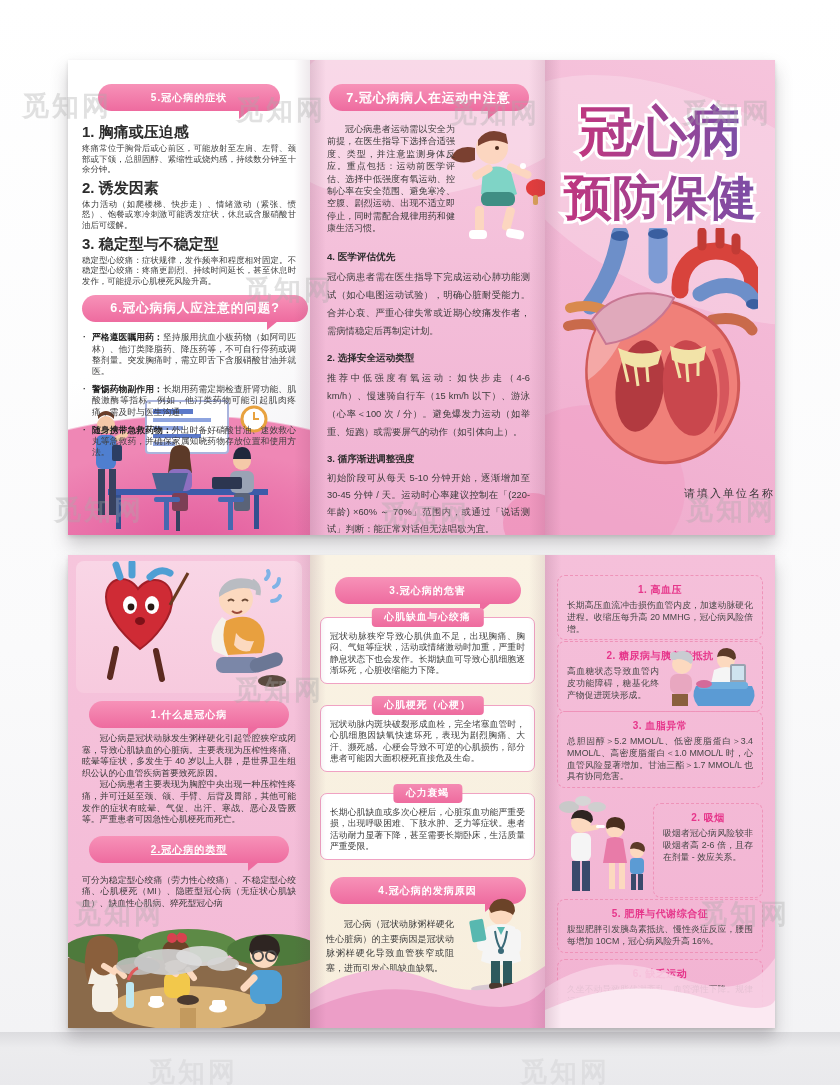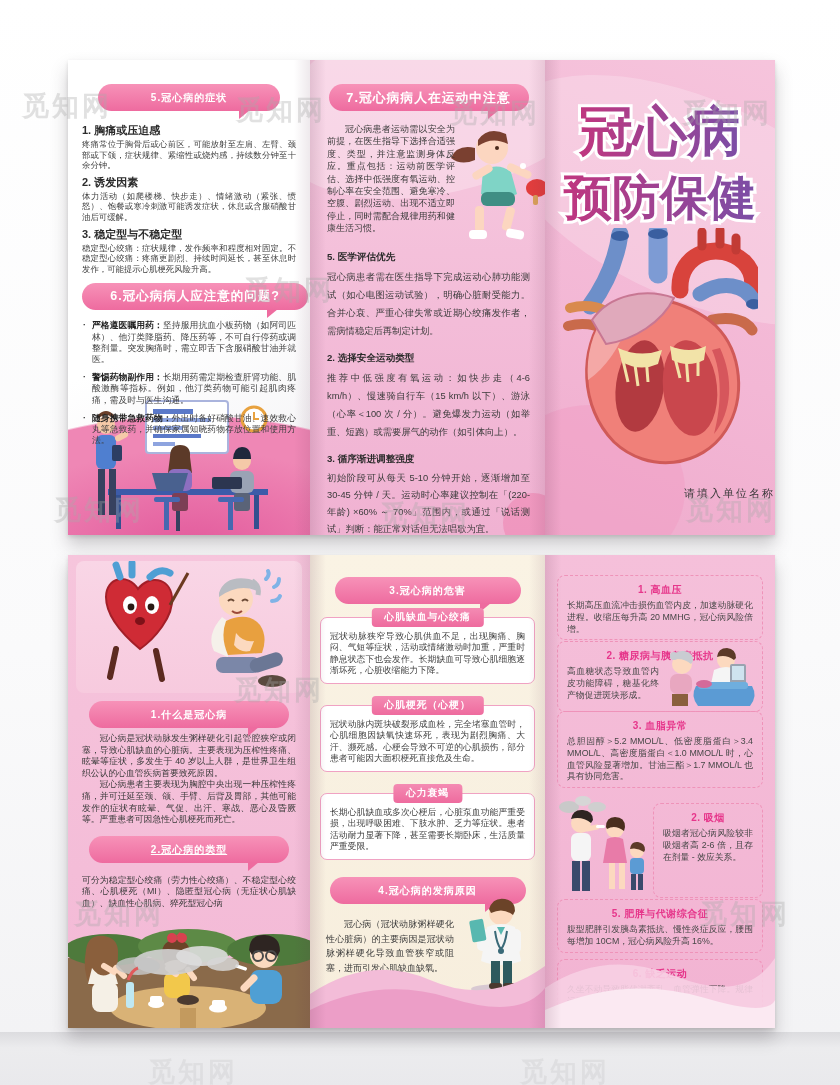--- a/index.html
+++ b/index.html
@@ -31,21 +31,21 @@
   .fold.r{background:linear-gradient(270deg,rgba(90,40,70,.10),rgba(90,40,70,0));}
   
   .bubble{position:relative;margin:0 auto;background:linear-gradient(180deg,#f792b8 0%,#ee6b9f 100%);
           color:#fff;font-weight:bold;text-align:center;border-radius:14px;
           height:27px;line-height:27px;font-size:10px;letter-spacing:1px;}
   .bubble::after{content:"";position:absolute;right:30px;bottom:-8px;width:0;height:0;
           border-top:9px solid #ee6b9f;border-right:11px solid transparent;}
   .just{text-align:justify;}
   
   .fa-pad{position:absolute;left:14px;right:14px;top:24px;}
-  .fa-item-t{font-size:11px;font-weight:bold;color:#2c2c2c;margin:4px 0 1px;}
+  .fa-item-t{font-size:15px;font-weight:bold;color:#2c2c2c;margin:4px 0 1px;}
   .fa-item-p{font-size:8.4px;line-height:10.6px;color:#3e3e3e;}
   .fa-bullets{margin-top:10px;}
   .fa-bullet{position:relative;padding-left:10px;font-size:8.8px;line-height:11.2px;color:#3e3e3e;margin-bottom:7px;}
   .fa-bullet::before{content:"·";position:absolute;left:1px;top:0;font-weight:bold;color:#2c2c2c;}
   .fa-bullet .lead{font-weight:bold;color:#222;}
   .fa-arc{position:absolute;left:-25px;right:-25px;bottom:0;height:118px;
           background:radial-gradient(130% 160% at 50% 115%, #e2589b 0%, #ef87b5 55%, #ef87b5 72%, rgba(239,135,181,0) 73%);}
   .fa-illo{position:absolute;left:0;right:0;bottom:0;height:138px;}
   
   .fb-pad{position:absolute;left:17px;right:15px;top:24px;bottom:0;}
@@ -134,21 +134,21 @@
           <rect x="150" y="100" width="26" height="5" rx="2" fill="#4668b0"></rect>
           <rect x="160" y="105" width="5" height="28" fill="#4668b0"></rect>
           <rect x="86" y="100" width="26" height="5" rx="2" fill="#4668b0"></rect>
           <rect x="96" y="105" width="5" height="28" fill="#4668b0"></rect>
         </svg>
       </div>
       <div class="fa-pad">
         <div class="bubble" style="width:182px;">5.冠心病的症状</div>
         <div style="margin-top:12px;">
           <div class="fa-item-t">1. 胸痛或压迫感</div>
-          <div class="fa-item-p just">疼痛常位于胸骨后或心前区，可能放射至左肩、左臂、颈部或下颌，症状规律、紧缩性或烧灼感，持续数分钟至十余分钟。</div>
+          <div class="fa-item-p just">疼痛常位于胸骨后或心前区，可能放射至左肩、左臂、颈部或下颌，总胆固醇、紧缩性或烧灼感，持续数分钟至十余分钟。</div>
           <div class="fa-item-t">2. 诱发因素</div>
           <div class="fa-item-p just">体力活动（如爬楼梯、快步走）、情绪激动（紧张、愤怒）、饱餐或寒冷刺激可能诱发症状，休息或含服硝酸甘油后可缓解。</div>
           <div class="fa-item-t">3. 稳定型与不稳定型</div>
           <div class="fa-item-p just">稳定型心绞痛：症状规律，发作频率和程度相对固定。不稳定型心绞痛：疼痛更剧烈、持续时间延长，甚至休息时发作，可能提示心肌梗死风险升高。</div>
         </div>
         <div class="bubble" style="width:226px;margin-top:9px;font-size:12.5px;">6.冠心病病人应注意的问题?</div>
         <div class="fa-bullets">
           <div class="fa-bullet just"><span class="lead">严格遵医嘱用药：</span><span>坚持服用抗血小板药物（如阿司匹林）、他汀类降脂药、降压药等，不可自行停药或调整剂量。突发胸痛时，需立即舌下含服硝酸甘油并就医。</span></div>
           <div class="fa-bullet just"><span class="lead">警惕药物副作用：</span><span>长期用药需定期检查肝肾功能、肌酸激酶等指标。例如，他汀类药物可能引起肌肉疼痛，需及时与医生沟通。</span></div>
           <div class="fa-bullet just"><span class="lead">随身携带急救药物：</span><span>外出时备好硝酸甘油、速效救心丸等急救药，并确保家属知晓药物存放位置和使用方法。</span></div>
@@ -175,21 +175,21 @@
           <rect x="24" y="108" width="18" height="9" rx="4" fill="#fff"></rect>
           <rect x="62" y="106" width="18" height="9" rx="4" fill="#fff" transform="rotate(10 62 106)"></rect>
           <ellipse cx="92" cy="66" rx="11" ry="9" fill="#e23d3d"></ellipse>
           <rect x="88" y="73" width="5" height="10" rx="2" fill="#d9a05a"></rect>
           <circle cx="78" cy="44" r="3" fill="#fff"></circle>
         </svg>
       </div>
       <div class="fb-pad">
         <div class="bubble" style="width:200px;font-size:12.8px;">7.冠心病病人在运动中注意</div>
         <div class="fb-intro just" style="margin-top:12px;">冠心病患者运动需以安全为前提，在医生指导下选择合适强度、类型，并注意监测身体反应。重点包括：运动前医学评估、选择中低强度有氧运动、控制心率在安全范围、避免寒冷、空腹、剧烈运动、出现不适立即停止，同时需配合规律用药和健康生活习惯。</div>
-        <div class="fb-sec-t" style="margin-top:16px;">5. 医学评估优先</div>
+        <div class="fb-sec-t" style="margin-top:16px;">4. 医学评估优先</div>
         <div class="fb-sec-p just">冠心病患者需在医生指导下完成运动心肺功能测试（如心电图运动试验），明确心脏耐受能力。合并心衰、严重心律失常或近期心绞痛发作者，需病情稳定后再制定计划。</div>
         <div class="fb-sec-t">2. 选择安全运动类型</div>
         <div class="fb-sec-p just">推荐中低强度有氧运动：如快步走（4-6 km/h）、慢速骑自行车（15 km/h 以下）、游泳（心率＜100 次 / 分）。避免爆发力运动（如举重、短跑）或需要屏气的动作（如引体向上）。</div>
         <div class="fb-sec-t">3. 循序渐进调整强度</div>
         <div class="fb-sec-p just" style="line-height:17px;">初始阶段可从每天 5-10 分钟开始，逐渐增加至 30-45 分钟 / 天。运动时心率建议控制在「(220-年龄) ×60% ～ 70%」范围内，或通过「说话测试」判断：能正常对话但无法唱歌为宜。</div>
       </div>
       <div class="fold l" style="left:0;"></div>
       <div class="fold r" style="right:0;"></div>
     </div>
 

